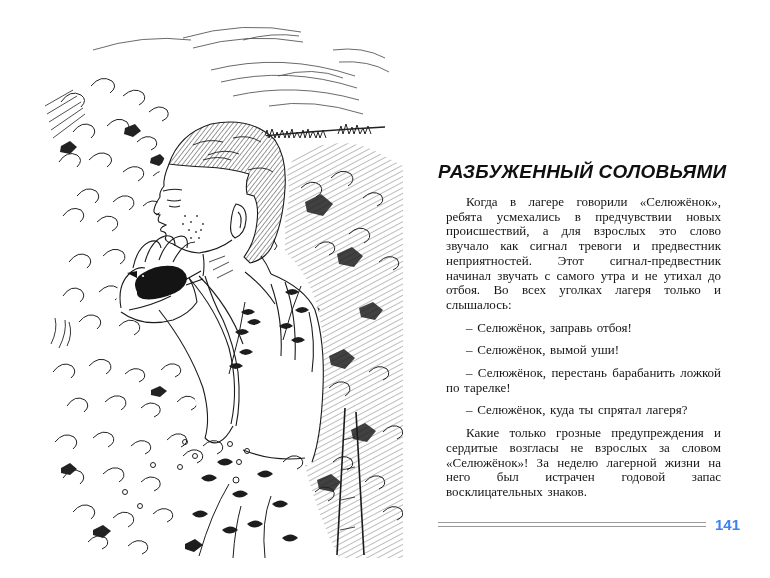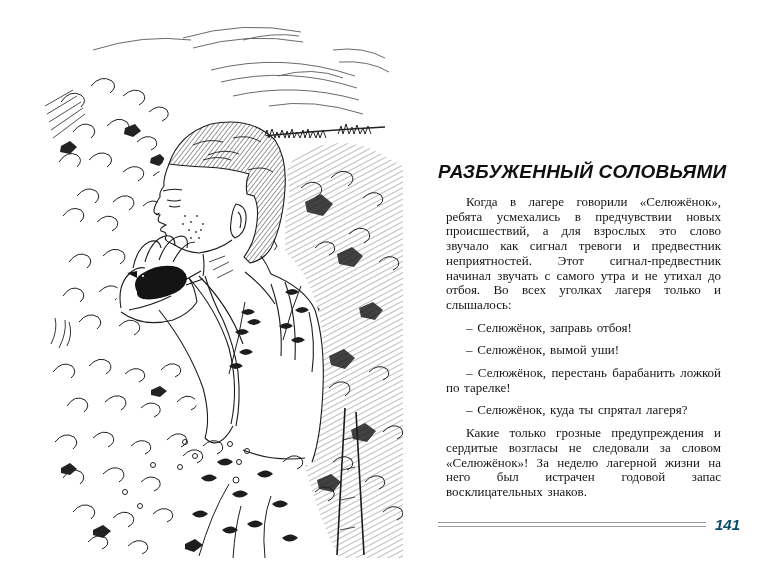--- a/index.html
+++ b/index.html
@@ -9,22 +9,22 @@
   .illustration svg{display:block;width:100%;height:100%;}
   .textcol{position:absolute;left:438px;top:161px;width:291px;}
   .title{font-family:"Liberation Sans", sans-serif;font-style:italic;font-weight:700;
          font-size:19px;line-height:22px;letter-spacing:.2px;color:#101010;
          margin:0 0 12px 0;white-space:nowrap;}
   .bodytext{font-family:"Liberation Serif", serif;font-size:13px;line-height:14.7px;
             text-align:justify;color:#141414;}
   .bodytext p{margin:8px;text-indent:20px;word-spacing:1.4px;}
   .footer{position:absolute;left:438px;top:516px;width:303px;display:flex;align-items:center;gap:9px;}
   .rule{flex:0 0 268px;height:3px;border-top:1px solid #9a9a9a;border-bottom:1px solid #9a9a9a;}
-  .folio{font-family:"Liberation Sans", sans-serif;font-style:italic;font-weight:700;
-         font-size:15px;color:#0c4a6e;}
+  .folio{font-family:"Liberation Sans", sans-serif;font-weight:700;
+         font-size:15px;color:#3b82f6;}
 </style>
 </head>
 <body>
 
 <div class="sheet">
 
   <div class="illustration" role="img" aria-label="Pen-and-ink drawing of a short-haired boy in profile, facing left, holding a small dark bird in his cupped hands, surrounded by sketched bushes, a tree on the right, clouds and a distant forest line">
     <svg viewBox="0 0 370 555" xmlns="http://www.w3.org/2000/svg">
       <defs>
         <pattern id="treeHatch" patternUnits="userSpaceOnUse" width="5" height="5" patternTransform="rotate(62)">
@@ -298,21 +298,21 @@
   </div>
 
   <div class="textcol">
     <h1 class="title">РАЗБУЖЕННЫЙ СОЛОВЬЯМИ</h1>
     <div class="bodytext">
         <p>Когда в лагере говорили «Селюжёнок», ребята усмехались в предчувствии новых происшествий, а для взрослых это слово звучало как сигнал тревоги и предвестник неприятностей. Этот сигнал-предвестник начинал звучать с самого утра и не утихал до отбоя. Во всех уголках лагеря только и слышалось:</p>
         <p>– Селюжёнок, заправь отбоя!</p>
         <p>– Селюжёнок, вымой уши!</p>
         <p>– Селюжёнок, перестань барабанить ложкой по тарелке!</p>
         <p>– Селюжёнок, куда ты спрятал лагеря?</p>
-        <p>Какие только грозные предупреждения и сердитые возгласы не следовали за словом «Селюжёнок»! За неделю лагерной жизни на него был истрачен годовой запас восклицательных знаков.</p>
+        <p>Какие только грозные предупреждения и сердитые возгласы не взрослых за словом «Селюжёнок»! За неделю лагерной жизни на него был истрачен годовой запас восклицательных знаков.</p>
       </div>
   </div>
 
   <div class="footer">
     <div class="rule"></div>
     <div class="folio">141</div>
   </div>
 
 </div>
 

